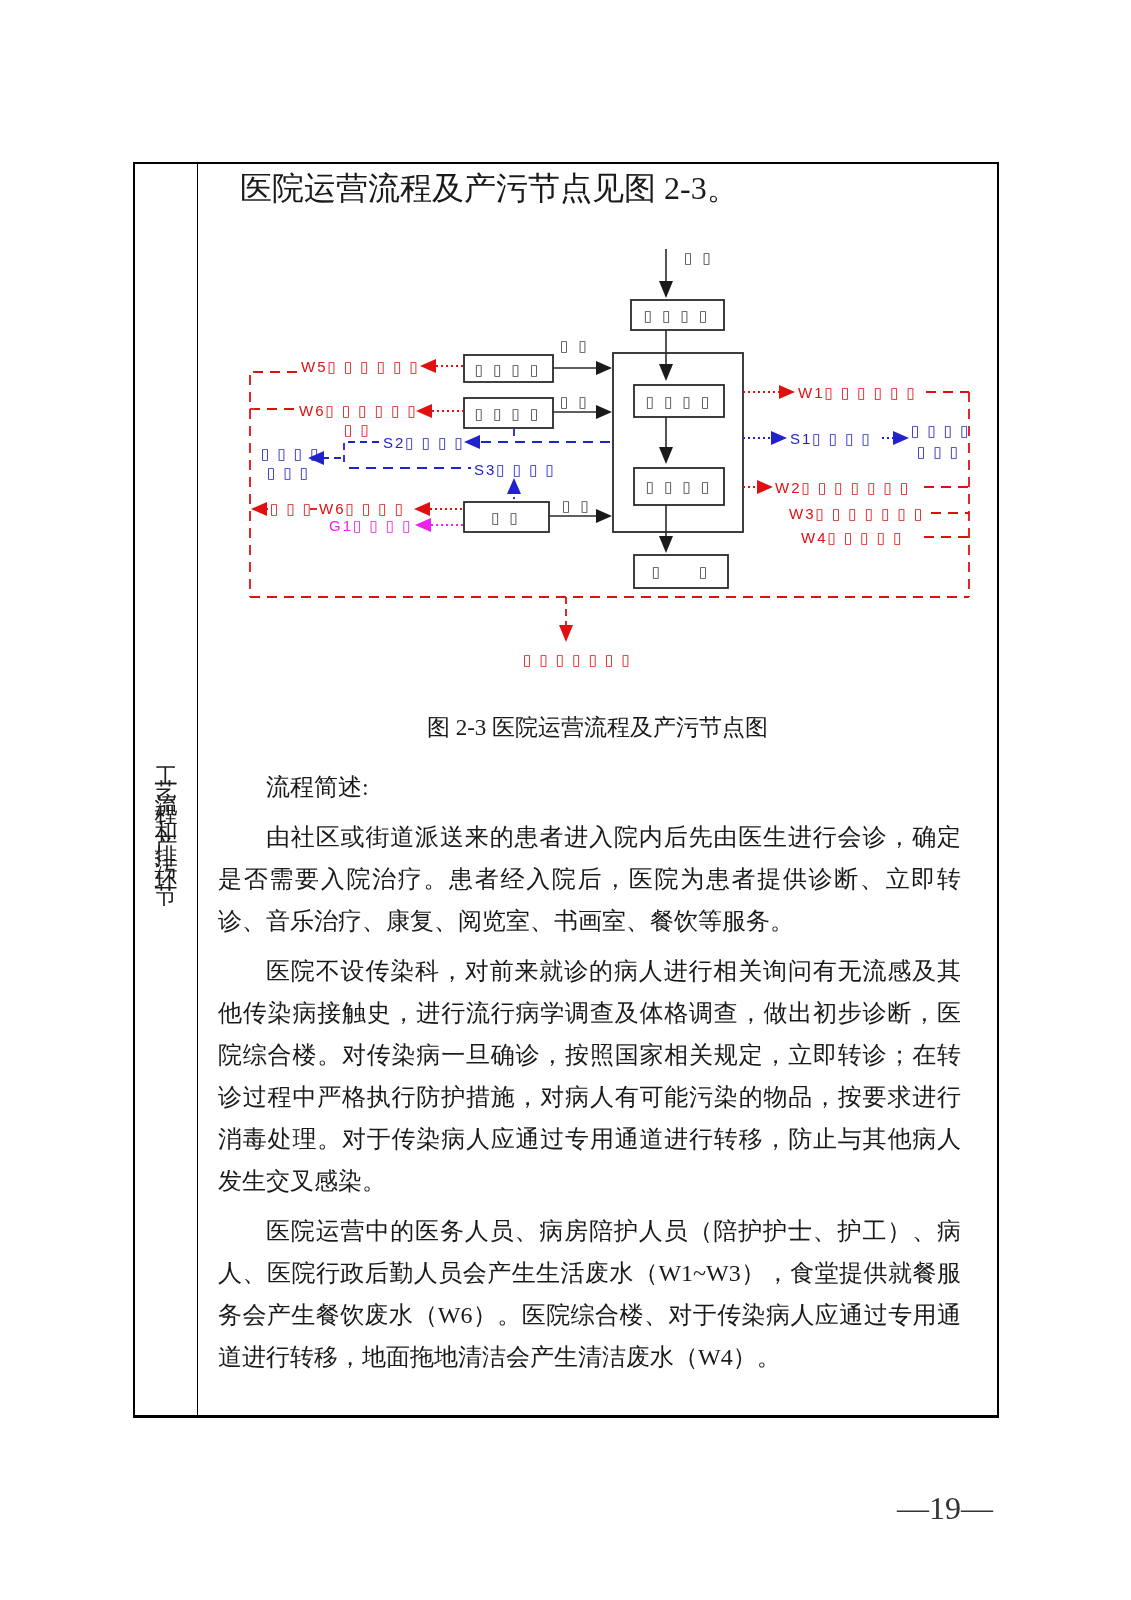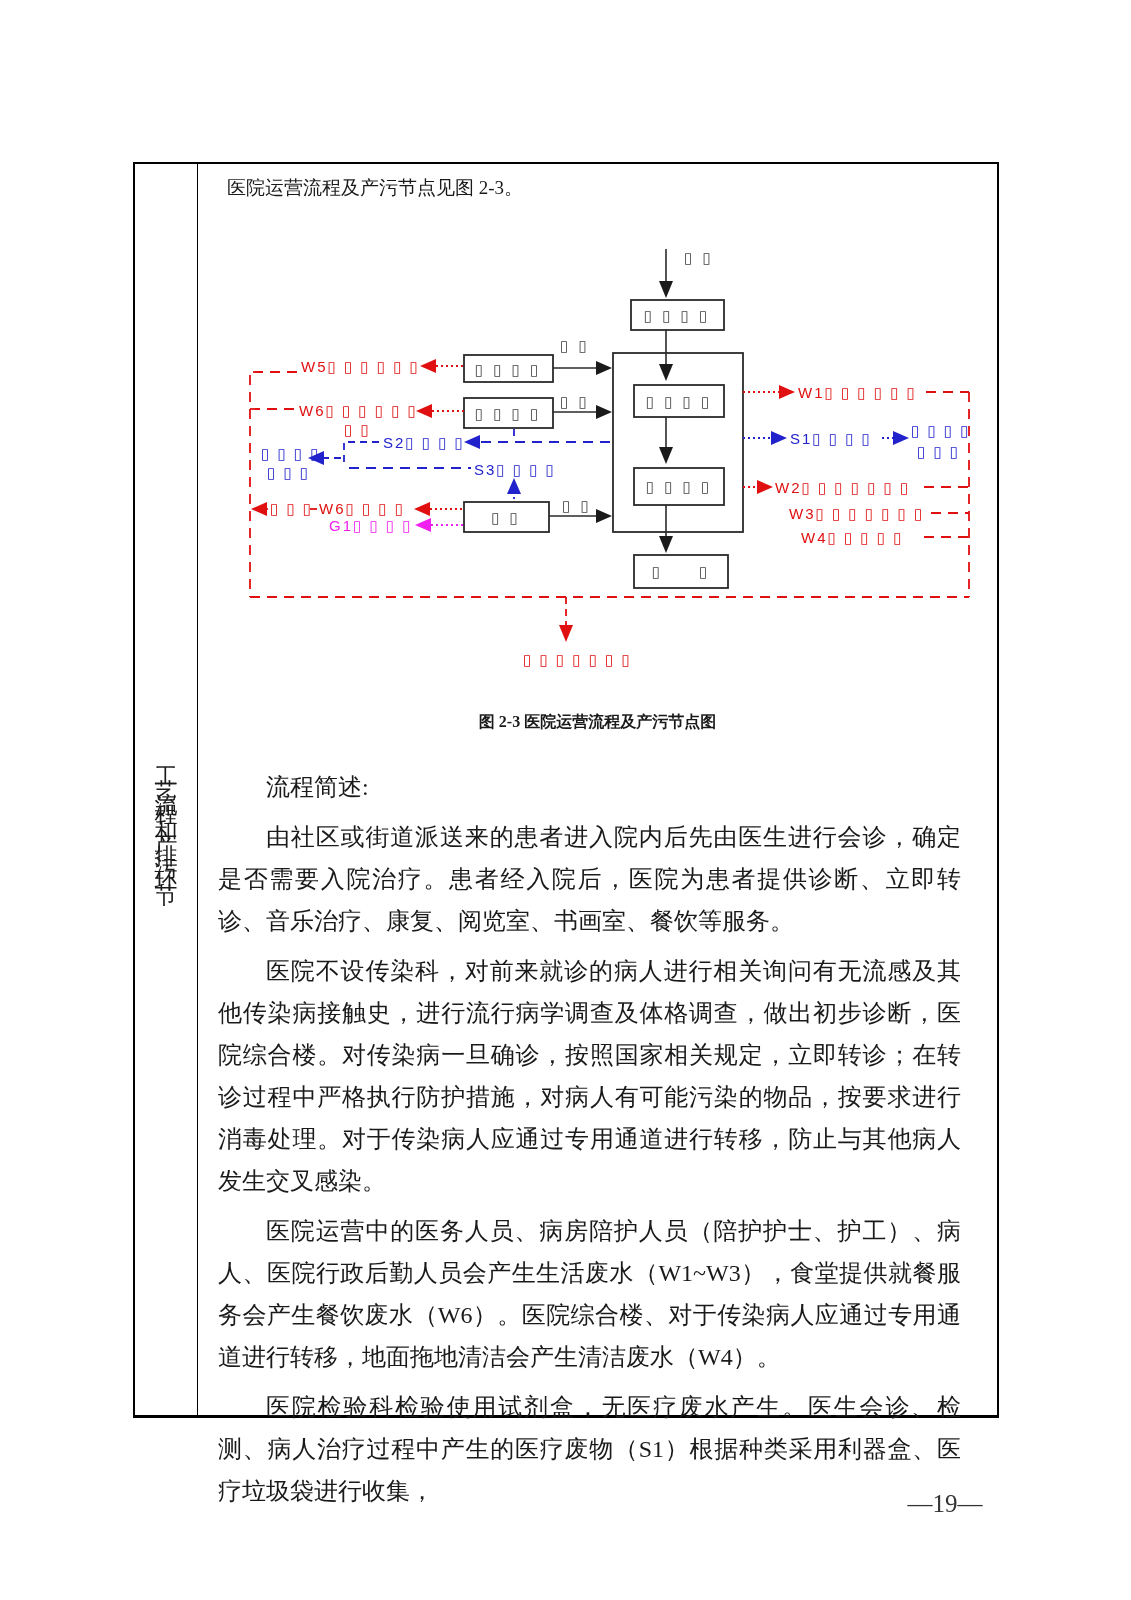--- a/index.html
+++ b/index.html
@@ -4,29 +4,29 @@
 <style>
   html,body{margin:0;padding:0;background:#ffffff;}
   .page{position:relative;width:1131px;height:1600px;background:#ffffff;overflow:hidden;
         font-family:"Liberation Serif","DejaVu Serif",serif;color:#1a1a1a;}
   .doc-table{position:absolute;left:133px;top:162px;width:862px;height:1251px;
              border:2px solid #000;border-bottom-width:3px;display:flex;}
   .side-cell{width:62px;border-right:1px solid #000;display:flex;align-items:center;justify-content:center;}
   .side-label{writing-mode:vertical-lr;text-orientation:upright;letter-spacing:13px;
               font-size:23px;color:#1a1a1a;margin-top:46px;}
   .content-cell{position:relative;flex:1;}
-  .intro{position:absolute;left:10px;top:8px;right:28px;font-size:19px;line-height:32px;text-indent:1em;}
+  .intro{position:absolute;left:10px;top:8px;right:28px;font-size:32px;line-height:32px;text-indent:1em;}
   .figure-svg{position:absolute;left:0;top:71px;width:800px;height:460px;}
   .caption{position:absolute;left:0;top:548px;width:100%;text-align:center;
-           font-size:16px;font-weight:bold;}
+           font-size:23px;font-weight:normal;}
   .body-text{position:absolute;left:12px;top:594px;right:28px;font-size:24px;line-height:42px;
              text-align:justify;}
   .body-text p{margin:8px;text-indent:2em;}
   .page-num{position:absolute;left:870px;top:1490px;width:150px;text-align:center;
-            font-size:25px;color:#333;}
+            font-size:32px;color:#333;}
   
   svg text{font-family:"Liberation Sans","DejaVu Sans",sans-serif;font-size:15px;letter-spacing:2px;}
   svg .tr{fill:#e01010;}
   svg .tb{fill:#2222cc;}
   svg .tm{fill:#f020f0;}
   svg .boxt{fill:#444;font-size:15px;letter-spacing:3px;}
   .k{stroke:#2a2a2a;stroke-width:1.6;fill:none;}
   .kbox{stroke:#2a2a2a;stroke-width:1.8;fill:none;}
   .r{stroke:#e01010;stroke-width:1.8;fill:none;}
   .b{stroke:#2222cc;stroke-width:1.8;fill:none;}
@@ -171,20 +171,19 @@
         <text class="tb" x="719" y="222">▯ ▯ ▯</text>
       </svg>
 
       <div class="caption">图 2-3 医院运营流程及产污节点图</div>
 
       <div class="body-text">
         <p>流程简述:</p>
         <p>由社区或街道派送来的患者进入院内后先由医生进行会诊，确定是否需要入院治疗。患者经入院后，医院为患者提供诊断、立即转诊、音乐治疗、康复、阅览室、书画室、餐饮等服务。</p>
         <p>医院不设传染科，对前来就诊的病人进行相关询问有无流感及其他传染病接触史，进行流行病学调查及体格调查，做出初步诊断，医院综合楼。对传染病一旦确诊，按照国家相关规定，立即转诊；在转诊过程中严格执行防护措施，对病人有可能污染的物品，按要求进行消毒处理。对于传染病人应通过专用通道进行转移，防止与其他病人发生交叉感染。</p>
         <p>医院运营中的医务人员、病房陪护人员（陪护护士、护工）、病人、医院行政后勤人员会产生生活废水（W1~W3），食堂提供就餐服务会产生餐饮废水（W6）。医院综合楼、对于传染病人应通过专用通道进行转移，地面拖地清洁会产生清洁废水（W4）。</p>
-        <p>医院检验科检验使用试剂盒，无医疗废水产生。医生会诊、检测、病人治疗过程中产生的医疗废物（S1）根据种类采用利器盒、医疗垃圾袋进行收集，</p>
       </div>
 
     </div>
   </div>
 
   <div class="page-num">—19—</div>
 </div>
 
 </body></html>

